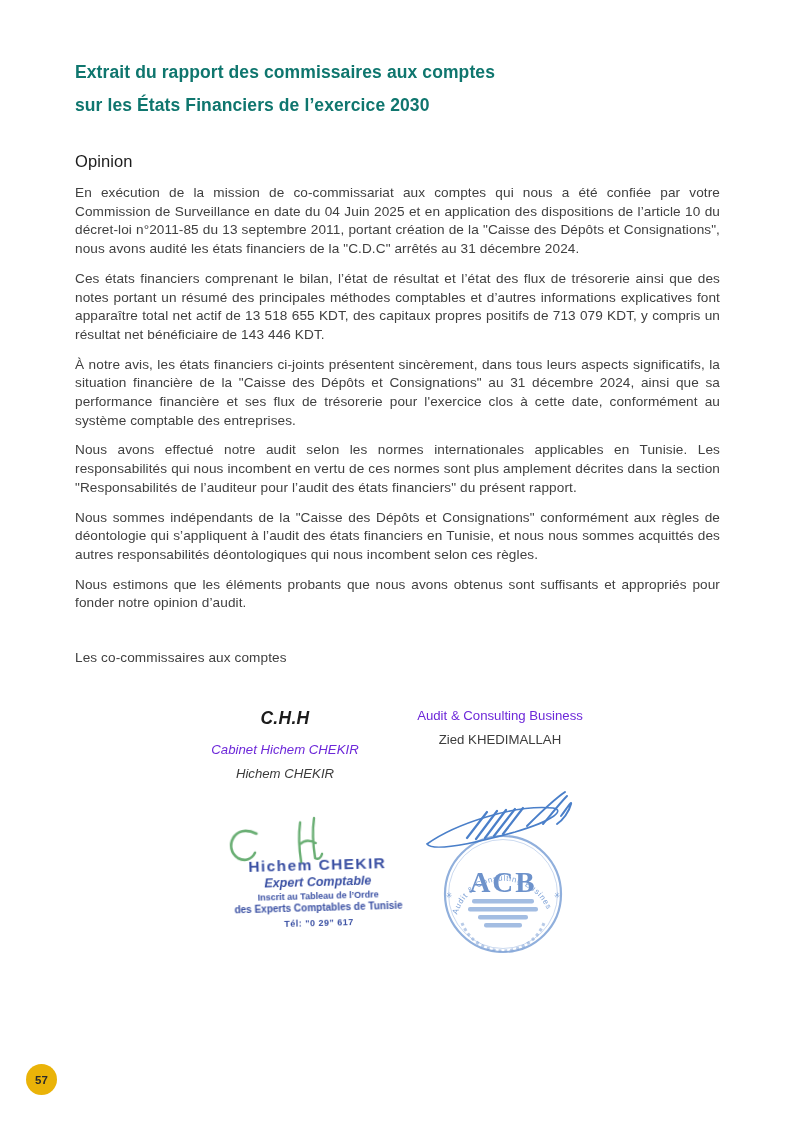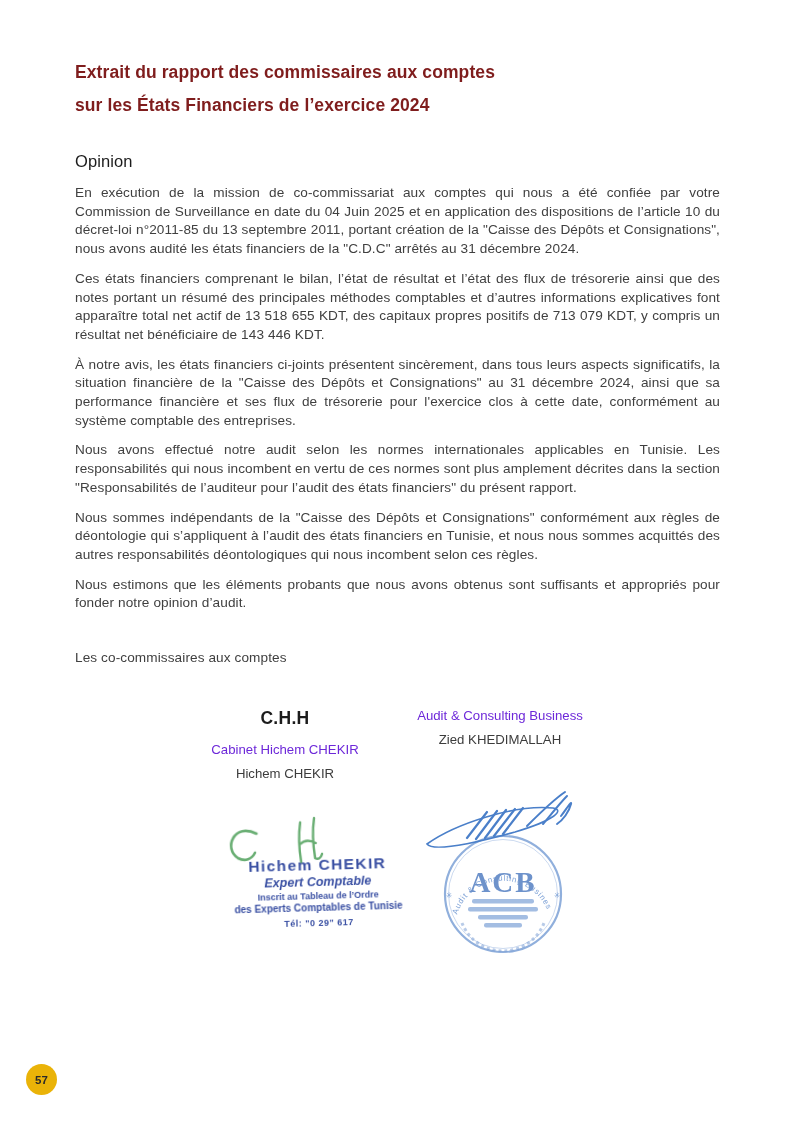--- a/index.html
+++ b/index.html
@@ -5,34 +5,34 @@
   * { margin:0; padding:0; box-sizing:border-box; }
   html,body { background:#ffffff; }
   .page {
     position:relative; width:793px; height:1122px; margin:0 auto;
     background:#ffffff; overflow:hidden;
     font-family:"Liberation Sans", sans-serif;
   }
   .content { position:absolute; left:75px; top:56px; width:645px; }
   .doc-title {
     font-size:17.5px; line-height:33px; font-weight:bold;
-    color:#7f1d1d; margin-bottom:29px; letter-spacing:.1px;
+    color:#0f766e; margin-bottom:29px; letter-spacing:.1px;
   }
   h2.section-heading {
     font-size:16.5px; line-height:20px; font-weight:normal;
     color:#1c1c1c; margin-bottom:13px; letter-spacing:.1px;
   }
   .content p {
     font-size:13.6px; line-height:18.7px; color:#404040;
     text-align:justify; margin-bottom:11px; letter-spacing:.1px;
   }
   .closing-line { margin-top:36px; text-align:left; }
   
   .signer-col { position:absolute; top:708px; width:250px; text-align:center; color:#2e2e2e; }
-  .signer-col.left  { left:160px; }
+  .signer-col.left  { left:160px;font-style:italic; }
   .signer-col.right { left:375px; }
   .signer-abbr { font-size:17.5px; font-weight:bold; color:#1c1c1c; margin-bottom:13px; letter-spacing:.3px; }
   .signer-firm { font-size:13.2px; margin-bottom:9px; color:#6d28d9; }
   .signer-name { font-size:13.2px; color:#3c3c3c; }
   
   .chh-stamp {
     position:absolute; left:224px; top:832px; width:188px; height:112px;
     transform:rotate(-1.6deg); filter:blur(0.35px); text-align:center;
   }
   .chh-marks { position:absolute; left:0; top:-16px; width:188px; height:58px; }
@@ -53,21 +53,21 @@
   }
 </style>
 </head>
 <body>
 
 <div class="page">
 
   <div class="content">
     <div class="doc-title">
       <div>Extrait du rapport des commissaires aux comptes</div>
-      <div>sur les États Financiers de l’exercice 2024</div>
+      <div>sur les États Financiers de l’exercice 2030</div>
     </div>
 
     <h2 class="section-heading">Opinion</h2>
     <p>En exécution de la mission de co-commissariat aux comptes qui nous a été confiée par votre Commission de Surveillance en date du 04 Juin 2025 et en application des dispositions de l’article 10 du décret-loi n°2011-85 du 13 septembre 2011, portant création de la "Caisse des Dépôts et Consignations", nous avons audité les états financiers de la "C.D.C" arrêtés au 31 décembre 2024.</p>
     <p>Ces états financiers comprenant le bilan, l’état de résultat et l’état des flux de trésorerie ainsi que des notes portant un résumé des principales méthodes comptables et d’autres informations explicatives font apparaître total net actif de 13 518 655 KDT, des capitaux propres positifs de 713 079 KDT, y compris un résultat net bénéficiaire de 143 446 KDT.</p>
     <p>À notre avis, les états financiers ci-joints présentent sincèrement, dans tous leurs aspects significatifs, la situation financière de la "Caisse des Dépôts et Consignations" au 31 décembre 2024, ainsi que sa performance financière et ses flux de trésorerie pour l'exercice clos à cette date, conformément au système comptable des entreprises.</p>
 
     <p>Nous avons effectué notre audit selon les normes internationales applicables en Tunisie. Les responsabilités qui nous incombent en vertu de ces normes sont plus amplement décrites dans la section "Responsabilités de l’auditeur pour l’audit des états financiers" du présent rapport.</p>
     <p>Nous sommes indépendants de la "Caisse des Dépôts et Consignations" conformément aux règles de déontologie qui s’appliquent à l’audit des états financiers en Tunisie, et nous nous sommes acquittés des autres responsabilités déontologiques qui nous incombent selon ces règles.</p>
     <p>Nous estimons que les éléments probants que nous avons obtenus sont suffisants et appropriés pour fonder notre opinion d’audit.</p>

